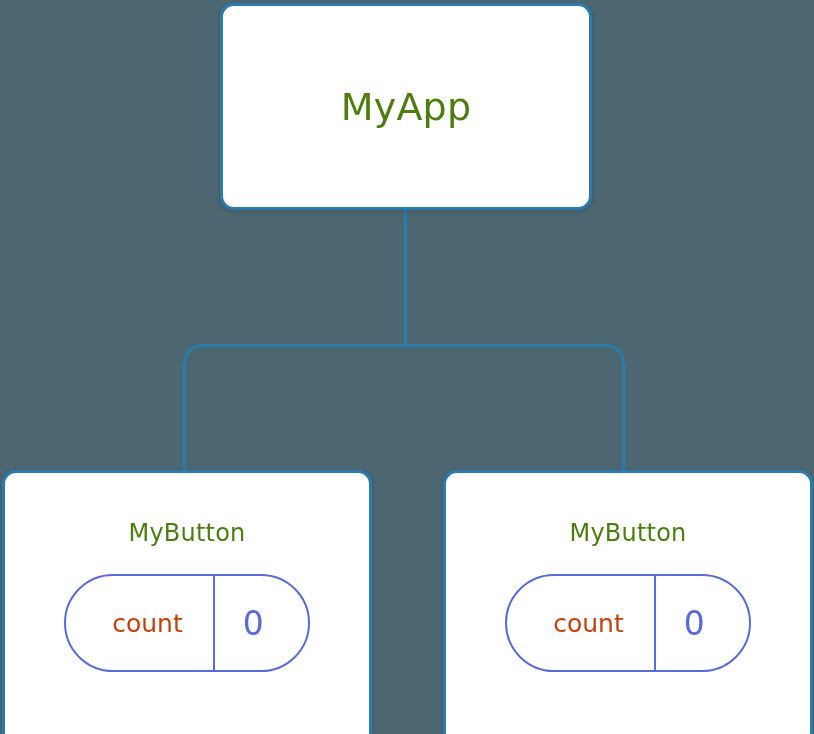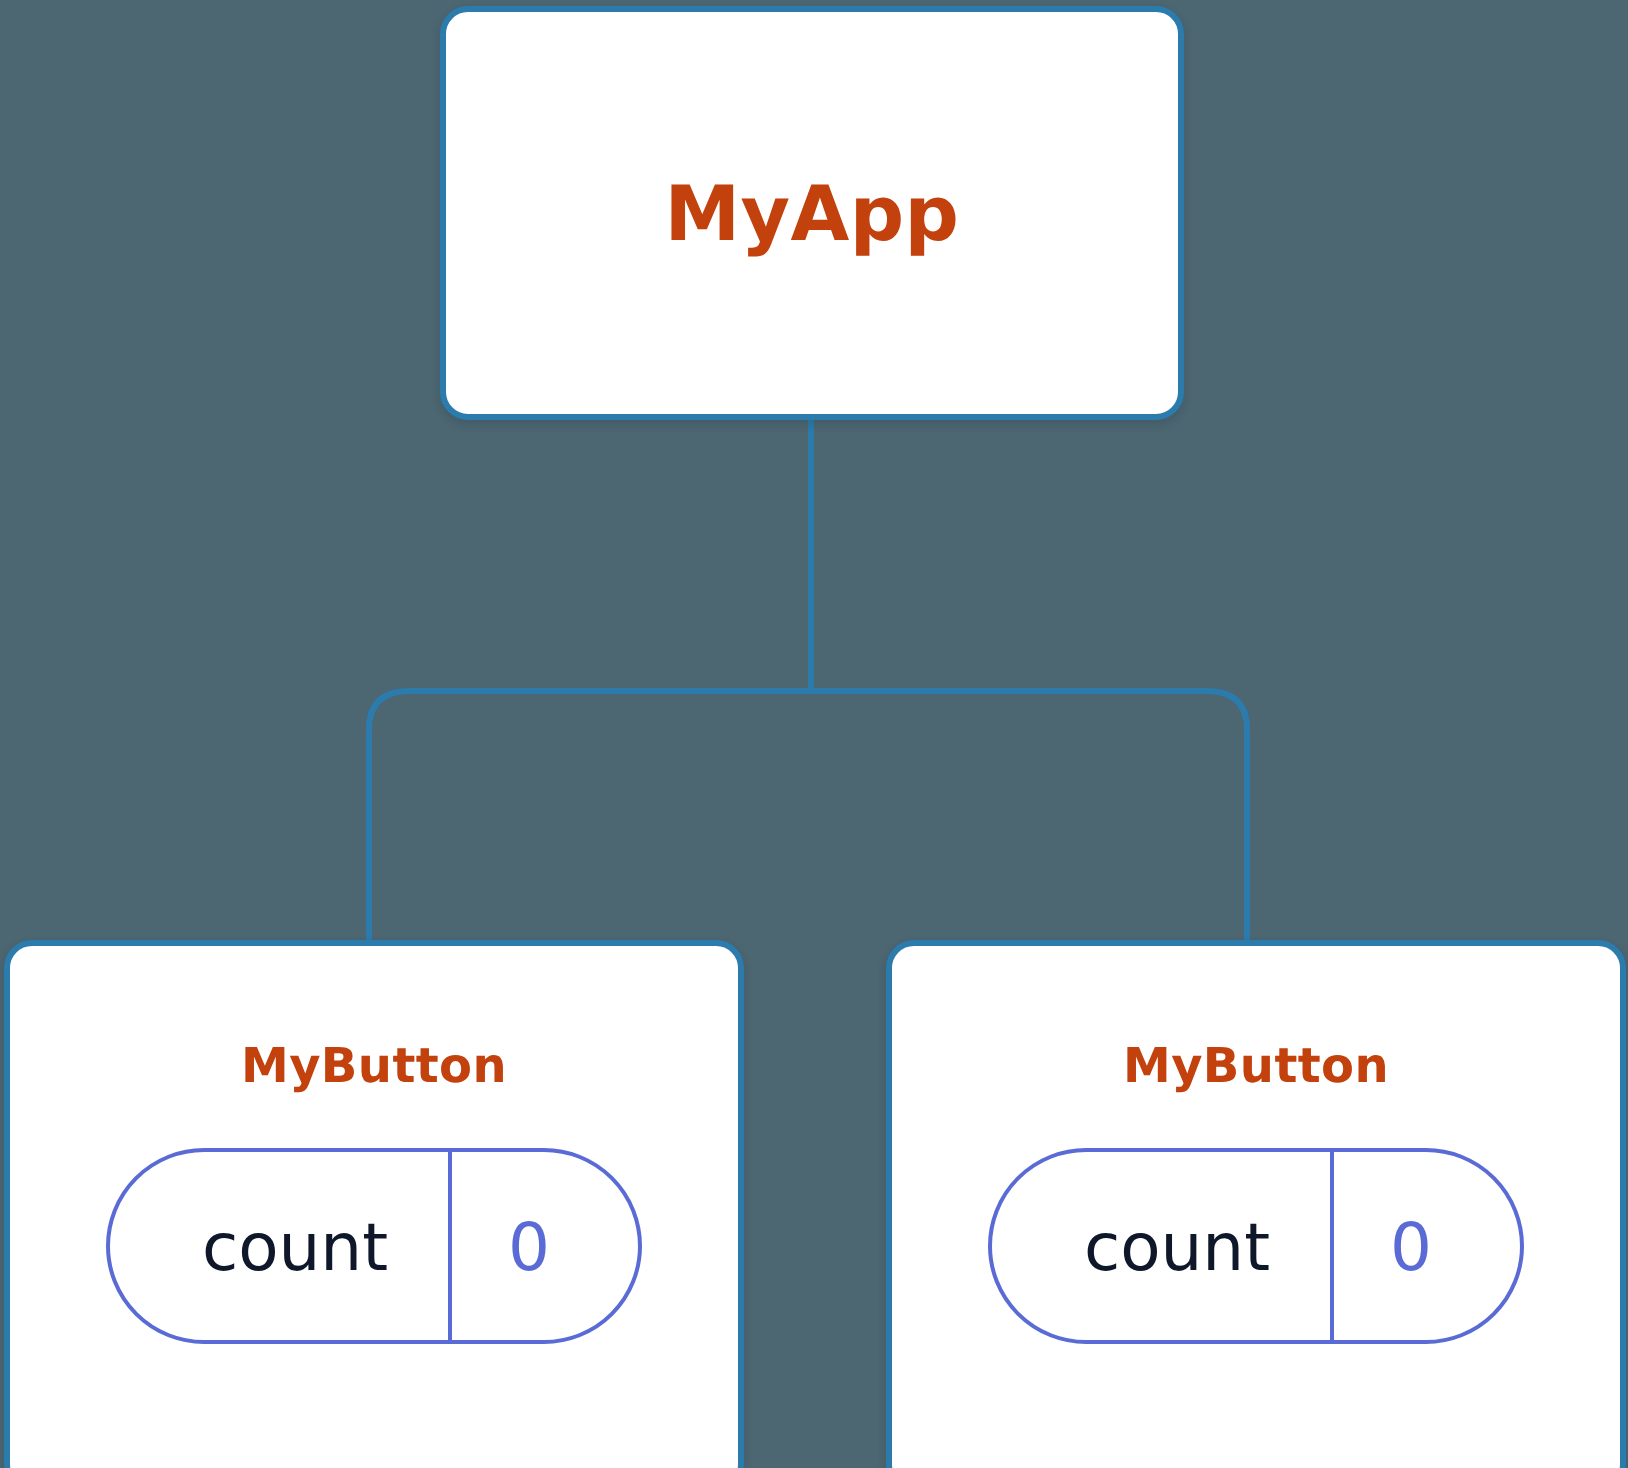--- a/index.html
+++ b/index.html
@@ -58,23 +58,23 @@
 
   .node-child-right {
     left: 443px;
     top: 470px;
     width: 370px;
     height: 276px;
     border-radius: 14px;
   }
 
   .node-title {
-    color: #c2410c;
+    color: #4d7c0f;
     font-size: 38px;
-    font-weight: 700;
+    font-weight: 400;
     letter-spacing: 0.2px;
     line-height: 1;
     white-space: nowrap;
   }
 
   .node-child-left .node-title,
   .node-child-right .node-title {
     margin-top: 48px;
     font-size: 24px;
   }
@@ -89,22 +89,22 @@
     display: flex;
     align-items: stretch;
     background: #ffffff;
   }
 
   .pill-key {
     display: flex;
     align-items: center;
     justify-content: center;
     padding: 0 30px 0 46px;
-    color: #0f172a;
-    font-size: 33px;
+    color: #c2410c;
+    font-size: 25px;
     white-space: nowrap;
   }
 
   .pill-divider {
     width: 2px;
     background: #5b6bd6;
     flex: none;
   }
 
   .pill-value {

